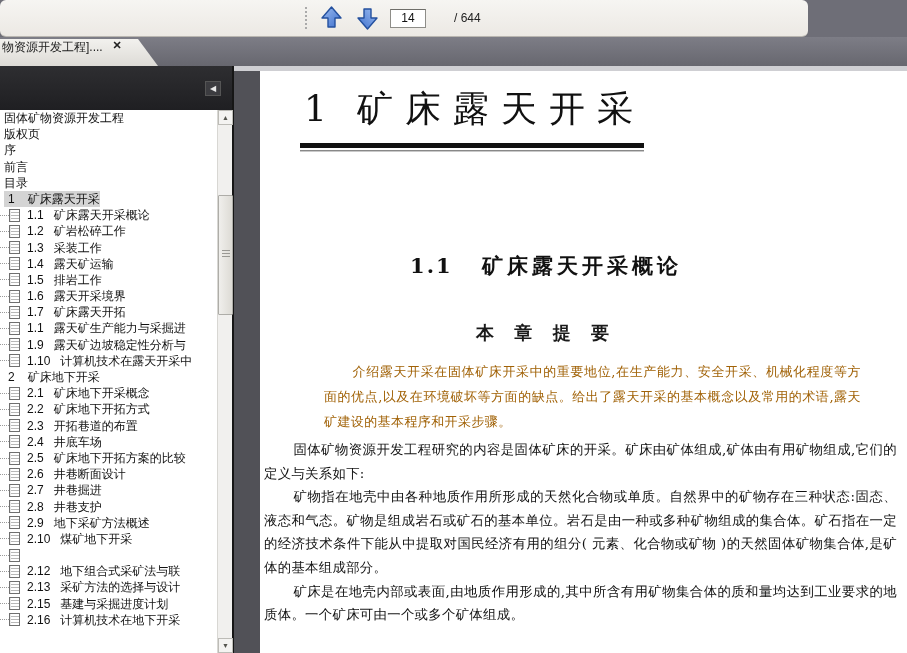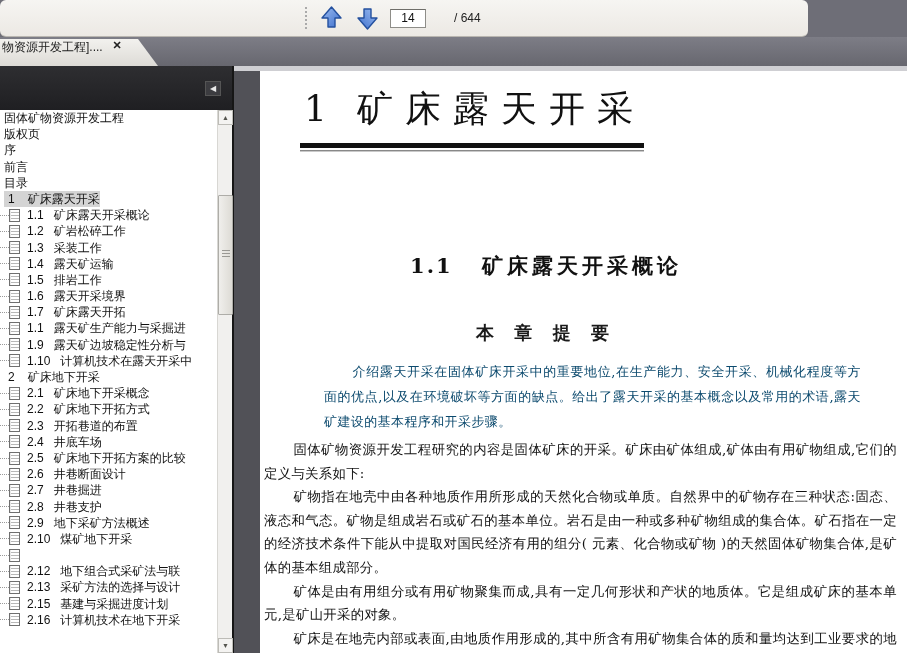--- a/index.html
+++ b/index.html
@@ -89,21 +89,21 @@
     background:linear-gradient(#888 0 1px, #c9c9c9 1px 2px); }
 
   .sec-title { margin:100px 75px 0 0; text-align:center; font-size:21px;
     font-weight:bold; color:#111; }
   .sec-no { margin-right:22px; letter-spacing:2px; }
   .sec-text { letter-spacing:4px; }
 
   .summary-head { margin:41px 75px 0 0; text-align:center; font-size:18px;
     font-weight:bold; letter-spacing:7px; color:#1a1a1a; }
   .summary { margin:14px 46px 0 64px; font-size:13px; line-height:25px;
-    text-align:justify; color:#0c4a6e; letter-spacing:0.4px; }
+    text-align:justify; color:#a16207; letter-spacing:0.4px; }
   .summary p { text-indent:2.2em; }
 
   .bodytext { margin:4px 10px 0 4px; font-size:13.4px; line-height:23.6px;
     text-align:justify; color:#121212; letter-spacing:0.3px; }
   .bodytext p { text-indent:2.2em; }
 </style>
 </head>
 <body>
 
 <div id="app">
@@ -323,21 +323,20 @@
         </div>
 
         <div class="summary-head">本 章 提 要</div>
         <div class="summary">
           <p>介绍露天开采在固体矿床开采中的重要地位,在生产能力、安全开采、机械化程度等方面的优点,以及在环境破坏等方面的缺点。给出了露天开采的基本概念以及常用的术语,露天矿建设的基本程序和开采步骤。</p>
         </div>
 
         <div class="bodytext" id="body-text">
             <p>固体矿物资源开发工程研究的内容是固体矿床的开采。矿床由矿体组成,矿体由有用矿物组成,它们的定义与关系如下:</p>
             <p>矿物指在地壳中由各种地质作用所形成的天然化合物或单质。自然界中的矿物存在三种状态:固态、液态和气态。矿物是组成岩石或矿石的基本单位。岩石是由一种或多种矿物组成的集合体。矿石指在一定的经济技术条件下能从中提取对国民经济有用的组分( 元素、化合物或矿物 )的天然固体矿物集合体,是矿体的基本组成部分。</p>
-            <p>矿体是由有用组分或有用矿物聚集而成,具有一定几何形状和产状的地质体。它是组成矿床的基本单元,是矿山开采的对象。</p>
             <p>矿床是在地壳内部或表面,由地质作用形成的,其中所含有用矿物集合体的质和量均达到工业要求的地质体。一个矿床可由一个或多个矿体组成。</p>
           </div>
 
       </div>
     </div>
 
   </div>
 </div>
 
 </body></html>

